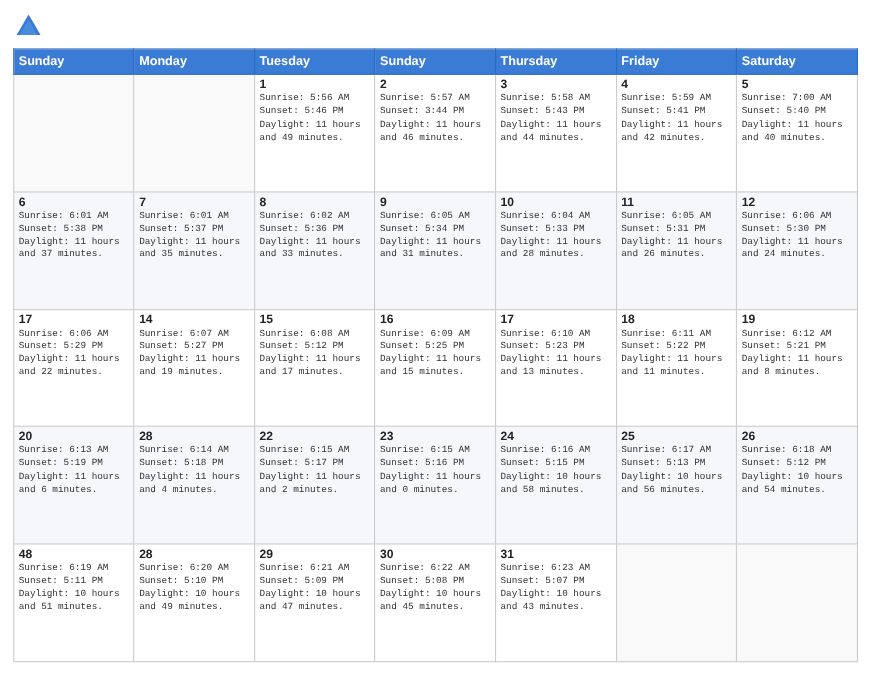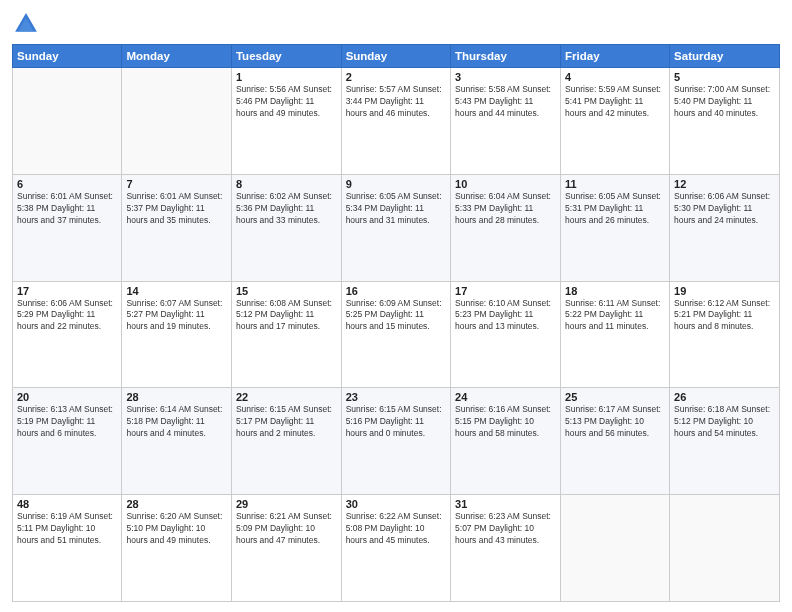--- a/index.html
+++ b/index.html
@@ -85,20 +85,21 @@
       font-size: 11px;
       font-weight: bold;
       color: #222;
       display: block;
       margin-bottom: 1px;
     }
     .day-info {
       font-size: 8.5px;
       color: #333;
       line-height: 1.4;
+      font-family: Liberation Mono, monospace;
     }
     .empty {
       background: #f9f9f9 !important;
     }
   </style>
 </head>
 <body>
 
 <div class="page">
   <div class="header">

